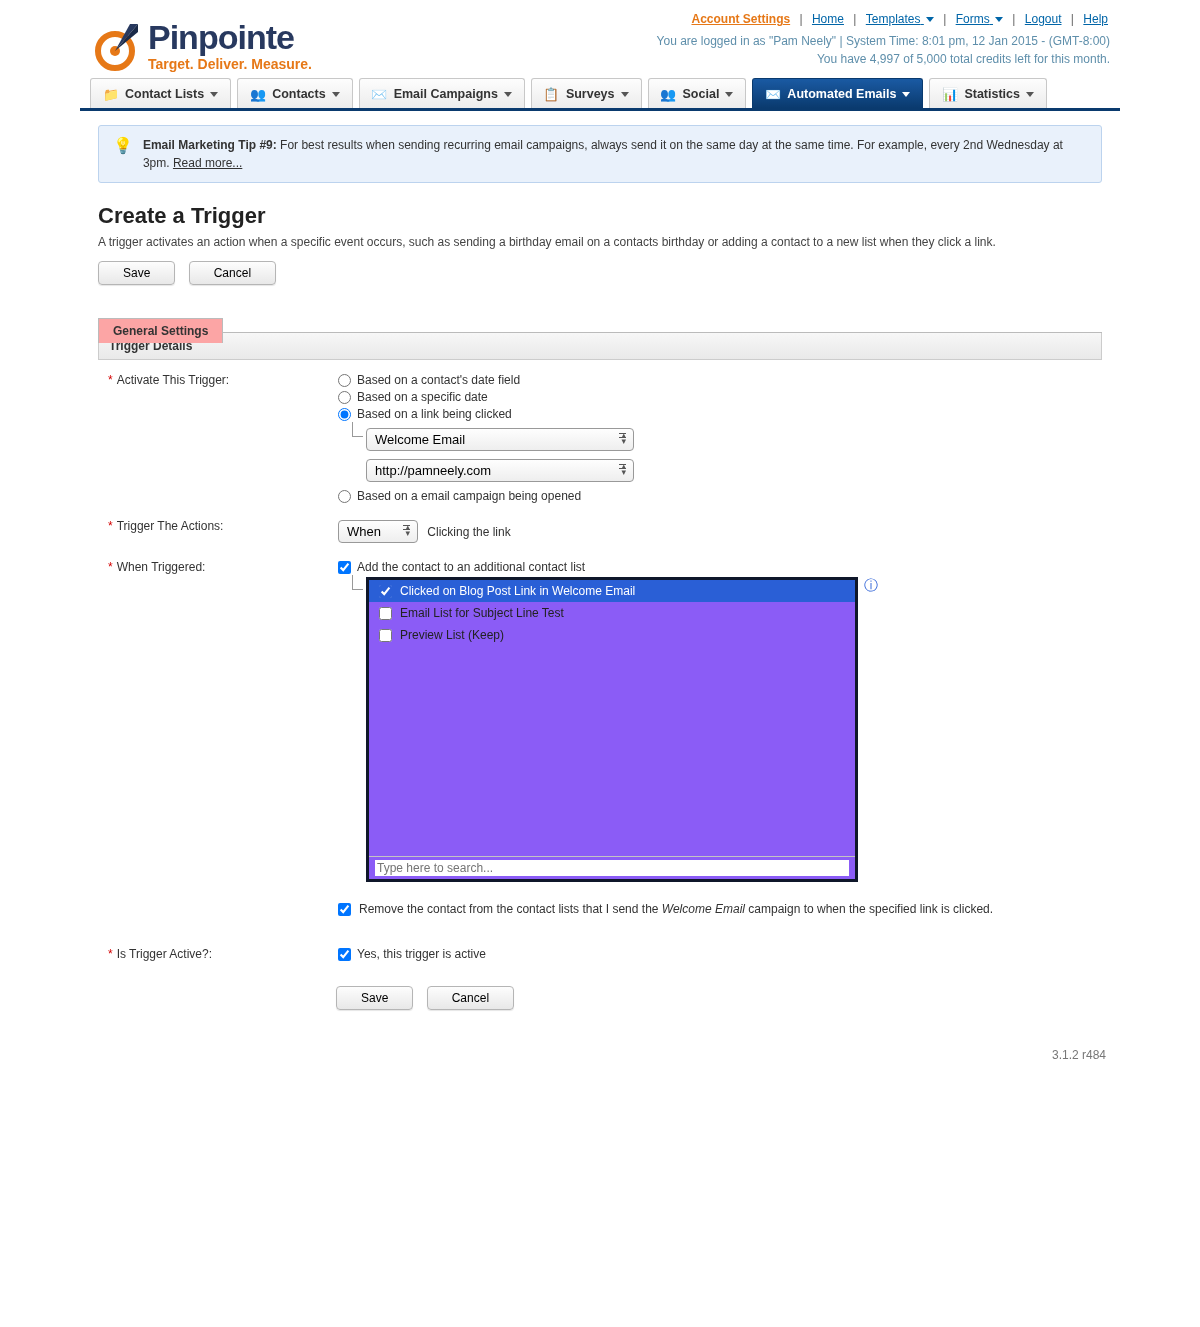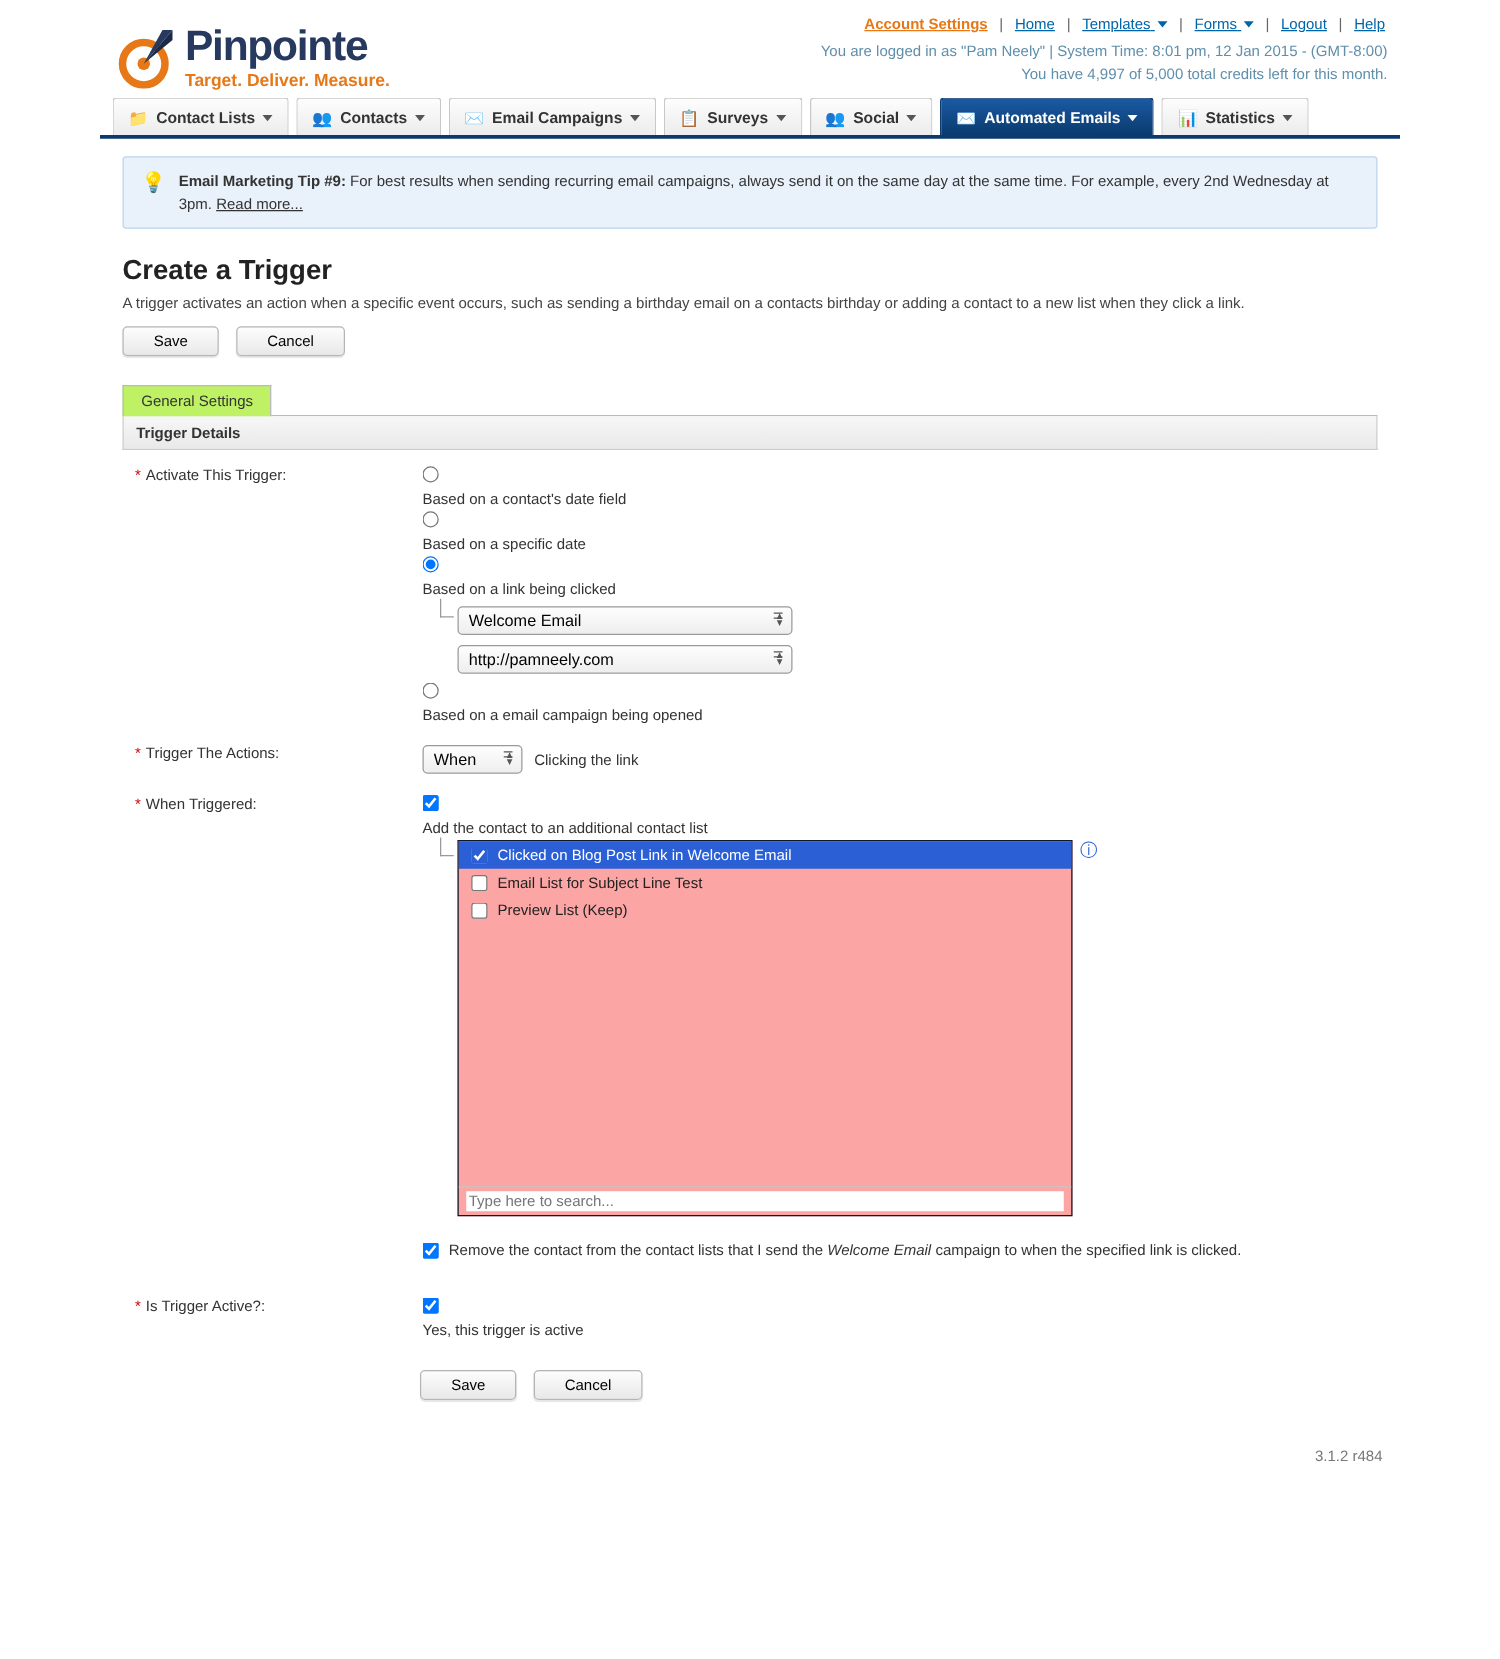--- a/index.html
+++ b/index.html
@@ -44,46 +44,46 @@
   .tipbox p { margin:0; line-height:1.5; color:#333;}
   .tipbox a { color:#333; }
 
   h1.page-title { font-size:22px; margin:20px 0 6px; color:#222;}
   .page-desc { color:#444; margin-bottom:12px;}
 
   .btn { background:linear-gradient(#fdfdfd,#e8e8e8); border:1px solid #b5b5b5; border-radius:4px; padding:4px 24px; font-size:12px; cursor:pointer; box-shadow:0 1px 1px rgba(0,0,0,.1);}
   .btn + .btn { margin-left:10px;}
 
   .tabs-sub { margin-top:22px; border-bottom:1px solid #bbb; }
-  .tabs-sub .subtab { display:inline-block; border:1px solid #bbb; border-bottom:none; background:#bef264; padding:5px 14px; font-weight:normal; position:relative; top:1px;}
+  .tabs-sub .subtab { display:inline-block; border:1px solid #bbb; border-bottom:none; background:#fca5a5; padding:5px 14px; font-weight:bold; position:relative; top:11px;}
 
   .section-head { background:linear-gradient(#f7f7f7,#e9e9e9); border:1px solid #ccc; border-top:none; padding:6px 10px; font-weight:bold; color:#333;}
 
   .form-row { display:flex; align-items:flex-start; padding:10px 0 0 10px; }
   .form-label { width:230px; color:#333; padding-top:3px;}
   .form-label .req { color:#d40000; margin-right:4px;}
   .form-body { flex:1; }
 
   input[type=text].inp { border:1px solid #999; padding:3px 6px; font-size:13px; width:288px; background:#fff;}
   .hint { color:#888; font-size:12px; margin-top:4px;}
 
-  .radio-line, .check-line { display:flex; align-items:flex-start; gap:6px; margin:3px 0; color:#333;flex-direction:column;}
+  .radio-line, .check-line { display:flex; align-items:flex-end; gap:6px; margin:3px 0; color:#333;}
   input[type=radio], input[type=checkbox]{ margin:0; }
 
   .branch { margin-left:14px; padding-left:14px; position:relative;}
   .branch::before { content:""; position:absolute; left:0; top:-2px; width:10px; height:14px; border-left:1px solid #999; border-bottom:1px solid #999;}
   .sel { -webkit-appearance:none; appearance:none; border:1px solid #999; border-radius:4px; background:linear-gradient(#fefefe,#eee); padding:3px 22px 3px 8px; font-size:13px; width:268px; position:relative;}
   .sel-wrap { position:relative; display:inline-block; margin:4px 0;}
   .sel-wrap::after { content:""; position:absolute; right:8px; top:5px; width:7px; height:10px; background:
      linear-gradient(#555,#555) 0 0/7px 1px no-repeat,
      linear-gradient(#555,#555) 0 4px/7px 1px no-repeat; }
   .sel-wrap .updown{ position:absolute; right:8px; top:4px; font-size:9px; line-height:6px; color:#555;}
   .sel.small{ width:80px;}
 
-  .listbox { border:1px solid #0f172a; width:492px; background:#fca5a5;}
+  .listbox { border:3px solid #0f172a; width:492px; background:#8b5cf6;}
   .listbox .li-row { display:flex; align-items:center; gap:8px; padding:4px 10px; color:#222;}
   .listbox .li-row.sel-row { background:#2a5fd6; color:#fff;}
   .listbox .li-row input { accent-color:#2a5fd6;}
   .listbox .gap { height:210px;}
   .listbox .searchbox { border-top:1px solid #c4c4c4; padding:3px 6px; color:#999;}
   .listbox .searchbox input { border:none; outline:none; width:100%; font-size:12px; color:#555;}
   .helpico { color:#2a5fd6; font-size:14px; vertical-align:top; margin-left:6px;}
 
   .remove-line { margin-top:20px; display:flex; align-items:center; gap:8px;}
   .remove-line em { font-style:italic;}

